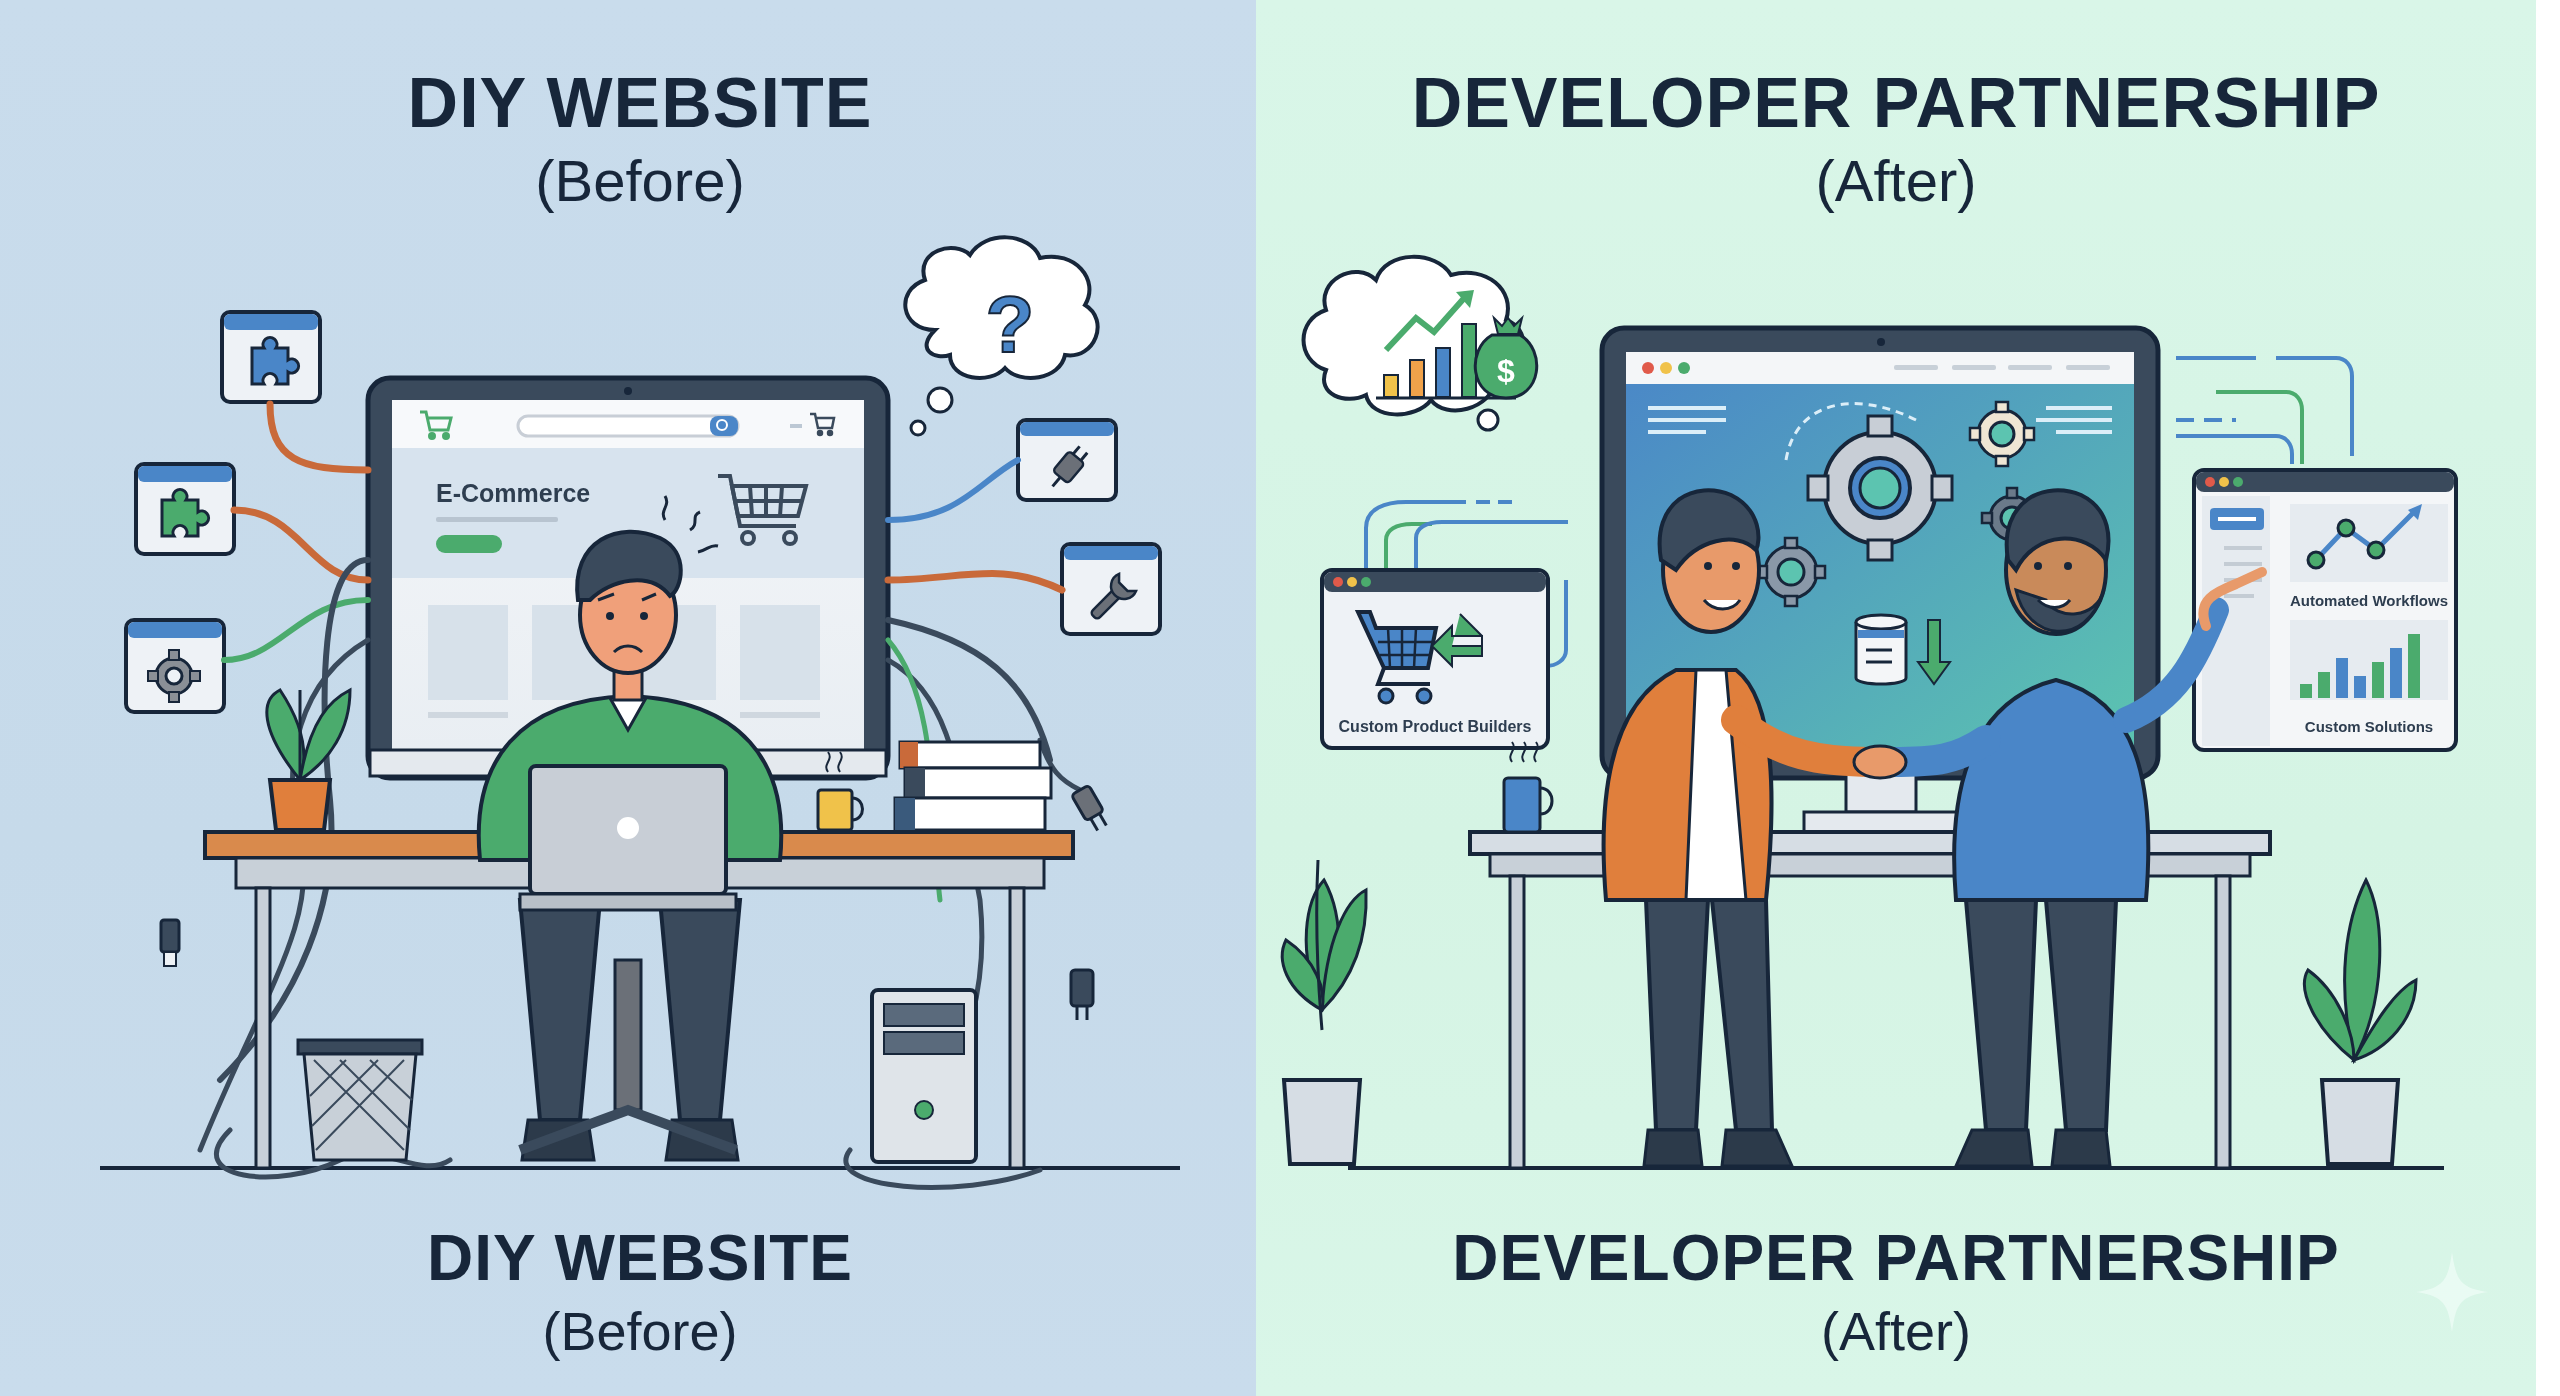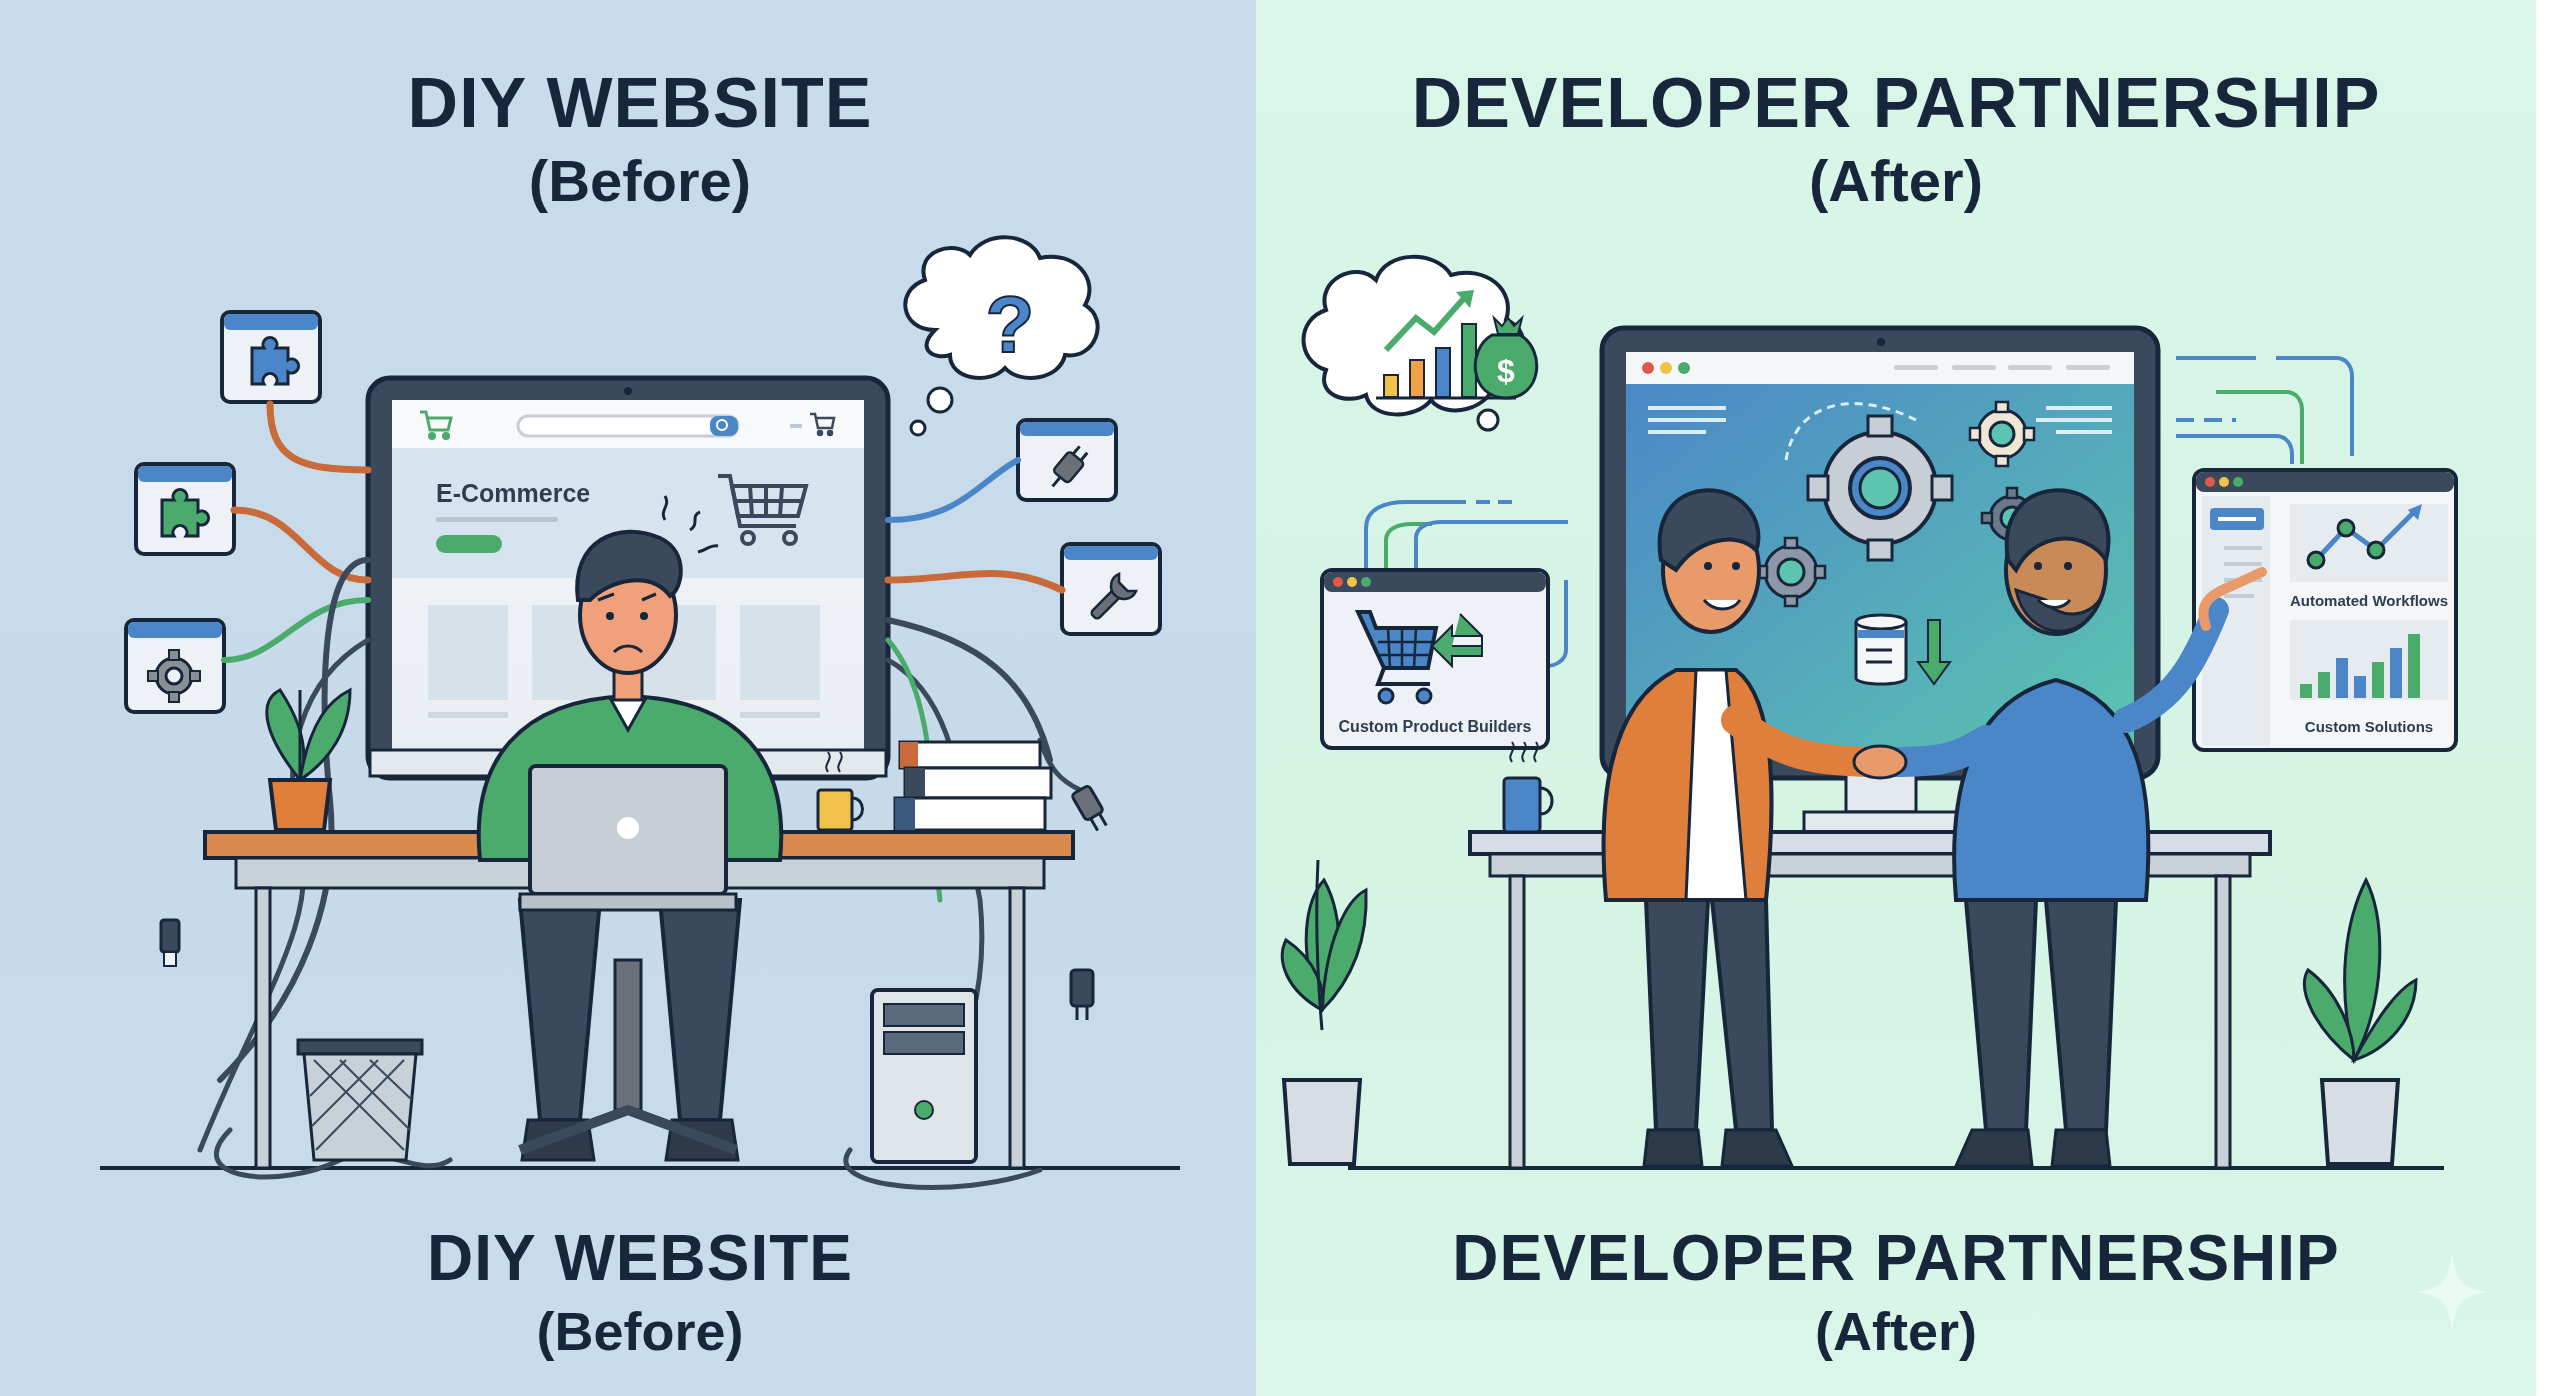--- a/index.html
+++ b/index.html
@@ -3,21 +3,21 @@
 <meta charset="utf-8">
 <style>
   * { box-sizing: border-box; margin: 0; padding: 0; }
   html, body { width: 2560px; height: 1396px; overflow: hidden; }
   body { font-family: "Liberation Sans", "DejaVu Sans", sans-serif; color: #17263a; position: relative; }
   .panel { position: absolute; top: 0; height: 1396px; width: 1280px; overflow: hidden; }
   .panel-left { left: 0; background: linear-gradient(180deg, #c9dcec 0%, #c6daea 60%, #c9dcec 100%); }
   .panel-right { left: 1256px; background: linear-gradient(180deg, #d9f6e8 0%, #d5f4e4 60%, #d9f6e8 100%); }
   .title-block { position: absolute; left: 0; width: 1280px; text-align: center; }
   .title-main { font-weight: 700; letter-spacing: 1px; color: #17263a; line-height: 1; }
-  .title-sub { font-weight: 700; color: #17263a; line-height: 1; margin-top: 14px; }
+  .title-sub { font-weight: 400; color: #17263a; line-height: 1; margin-top: 14px; }
   .top .title-main { font-size: 70px; }
   .top .title-sub { font-size: 58px; }
   .bottom .title-main { font-size: 64px; }
   .bottom .title-sub { font-size: 54px; }
   .illus { position: absolute; left: 0; top: 0; width: 1280px; height: 1396px; }
   .lbl { font-family: "Liberation Sans", sans-serif; }
   .sparkle { position: absolute; left: 2416px; top: 1252px; width: 72px; height: 80px; }
 </style>
 </head>
 <body>

